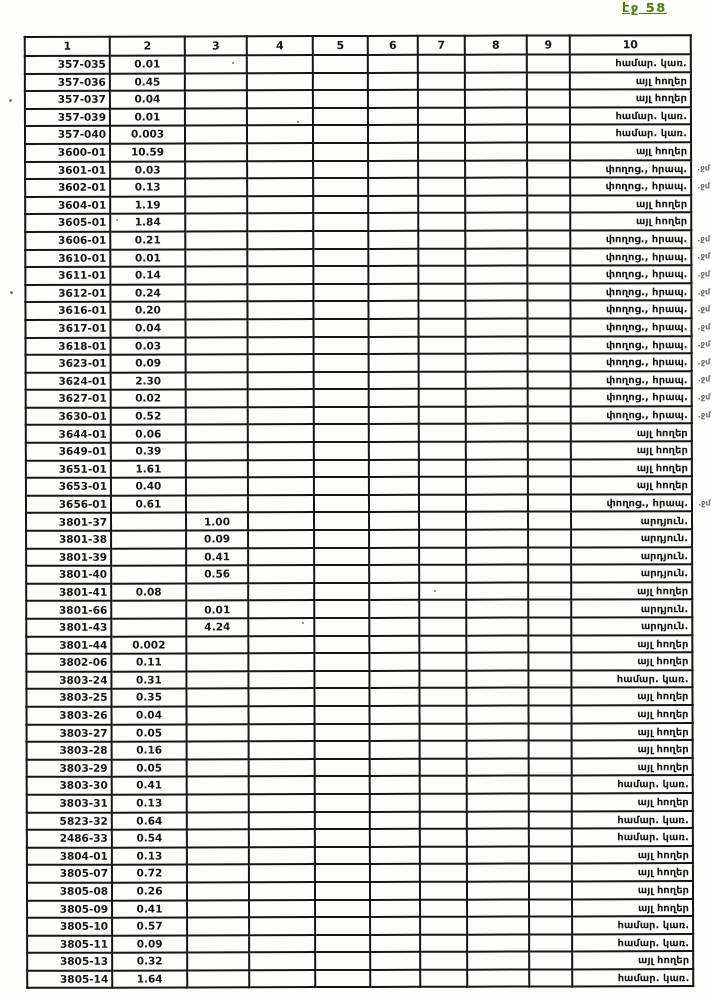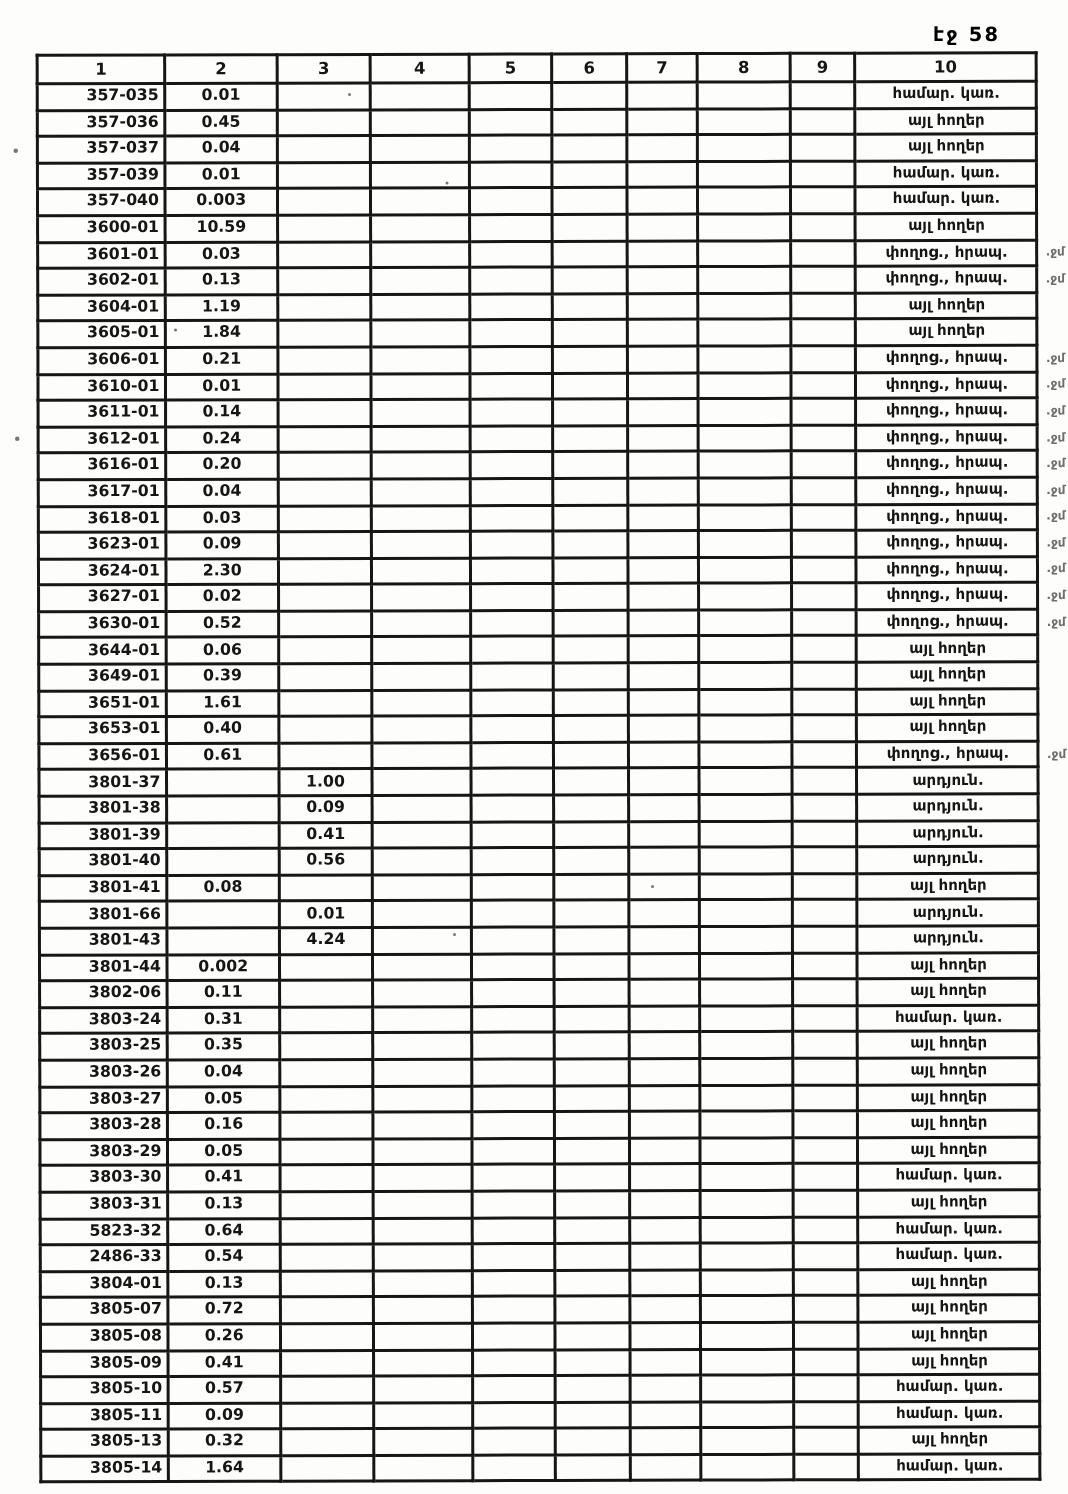--- a/index.html
+++ b/index.html
@@ -10,25 +10,26 @@
   }
   .page {
     position: relative;
     width: 712px; height: 996px;
     background: #fdfdfb;
     overflow: hidden;
     color: #1a1a1a;
   }
   .page-header {
     position: absolute;
-    top: 16px; left: 622px;
+    top: 0; left: 622px;
     font-size: 13px;
     font-weight: bold;
     letter-spacing: 1.5px;
-    color: #000000;
+    color: #4d7c0f;
+    text-decoration: underline;
   }
   table.doc-table {
     position: absolute;
     left: 25px; top: 35px;
     width: 666px;
     border-collapse: collapse;
     table-layout: fixed;
     transform: rotate(-0.15deg);
   }
   .doc-table th, .doc-table td {
@@ -46,21 +47,21 @@
     font-size: 11px;
     text-align: center;
   }
   .doc-table td {
     height: 15.6px;
     line-height: 15.4px;
     font-size: 10.5px;
   }
   td.c1 { text-align: right; padding-left: 5px; }
   td.c2, td.c3 { text-align: center; }
-  td.c10 { text-align: center; padding-left: 4px; font-size: 10px; }
+  td.c10 { text-align: right; padding-left: 4px; font-size: 10px; }
   .margin-note {
     position: absolute;
     left: 100%;
     margin-left: 7px;
     top: 50%;
     transform: translateY(-50%);
     font-size: 8px;
     font-weight: bold;
     color: #6e6e6e;
     letter-spacing: 0;

